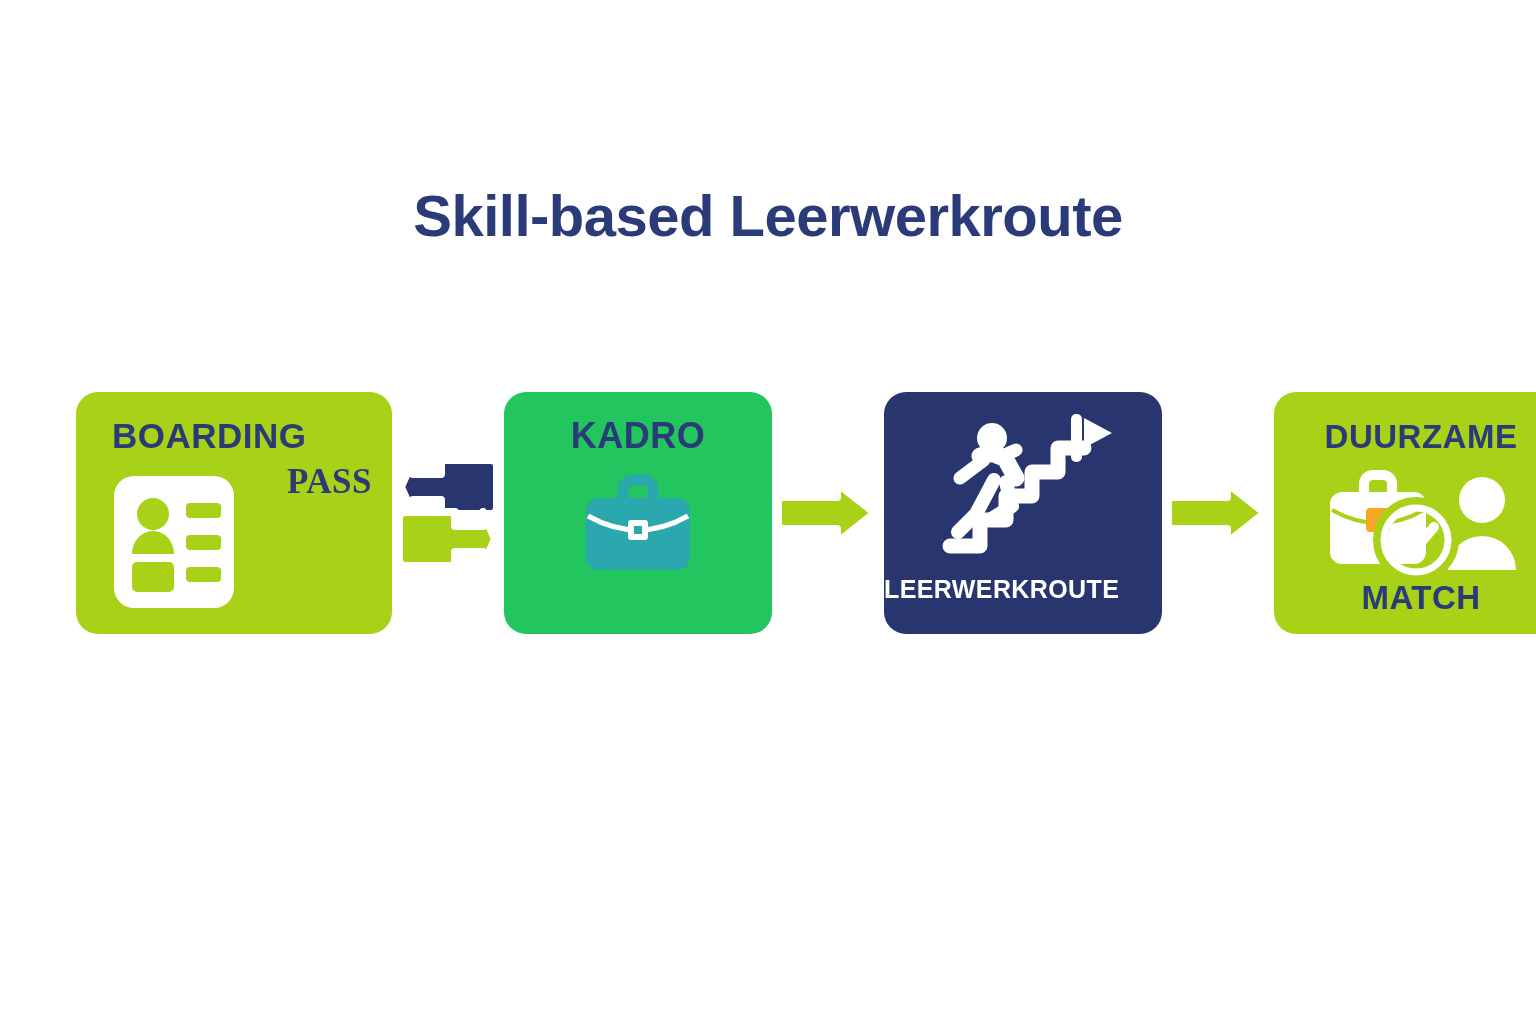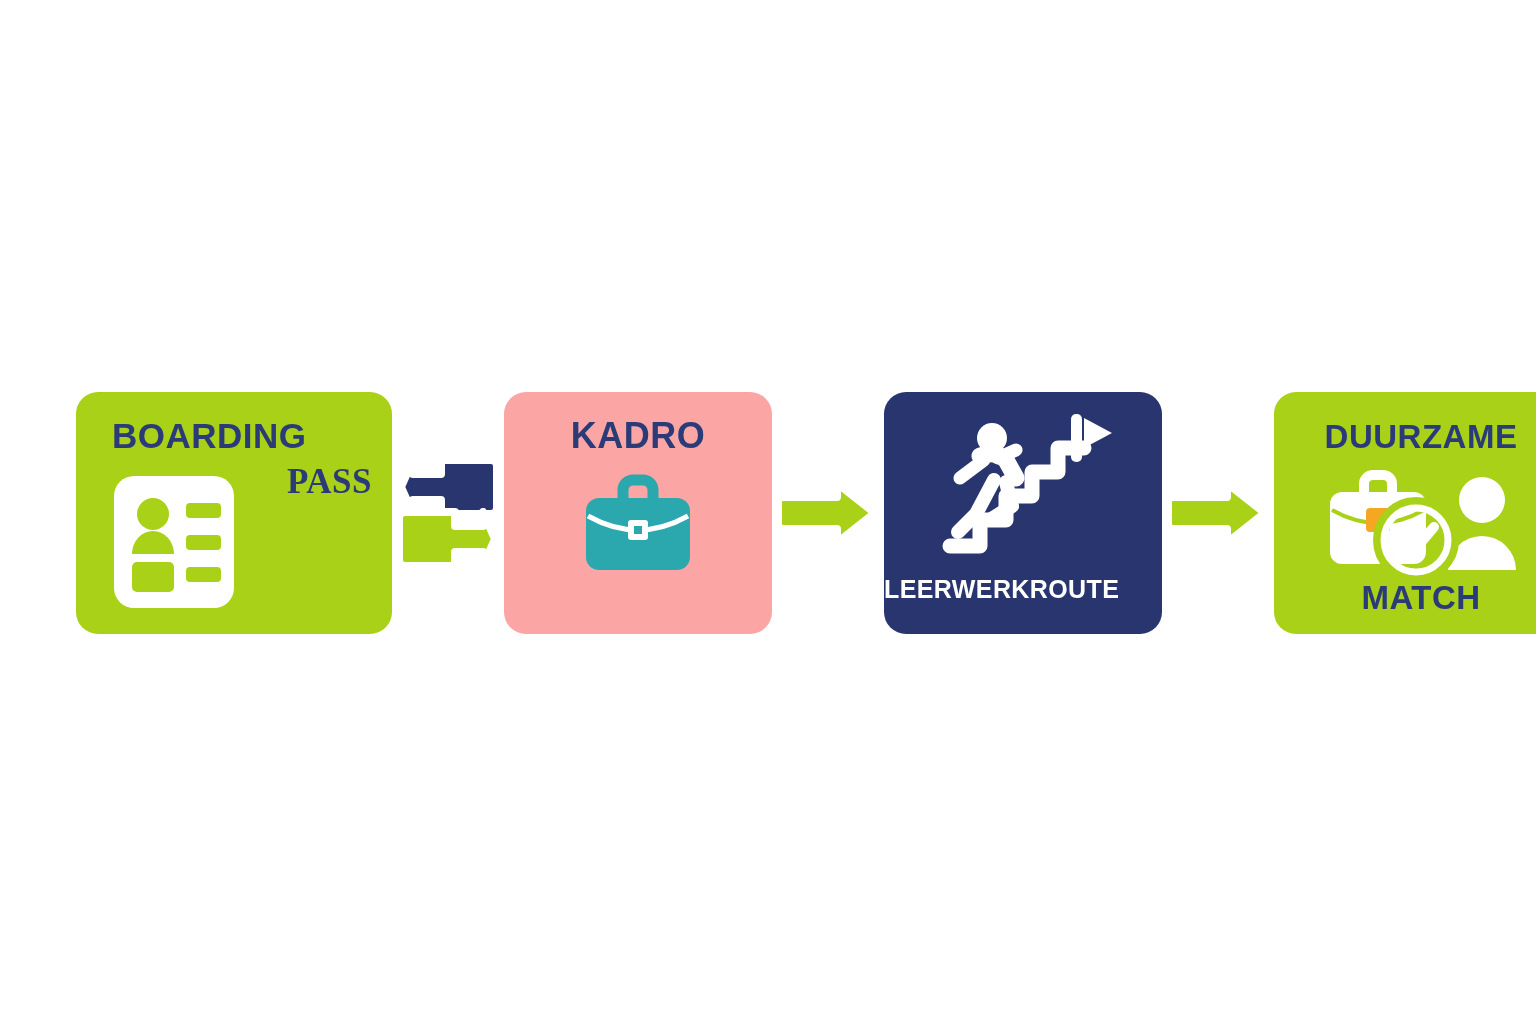--- a/index.html
+++ b/index.html
@@ -50,21 +50,21 @@
 
   .card {
     position: relative;
     height: 242px;
     border-radius: 22px;
     box-sizing: border-box;
     flex: 0 0 auto;
     overflow: visible;
   }
   .card-1 { width: 316px; background: #a9d117; }
-  .card-2 { width: 268px; background: #fca5a5; padding-left: 40px; }
+  .card-2 { width: 268px; background: #22c55e; padding-left: 40px; }
   .card-3 { width: 278px; background: #28356f; }
   .card-4 { width: 294px; background: #a9d117; }
 
   
   .card-label {
     position: absolute;
     font-weight: bold;
     letter-spacing: 0.5px;
     white-space: nowrap;
     line-height: 1;
@@ -130,20 +130,21 @@
   .conn-double { width: 112px; height: 126px; gap: 0px; }
   .conn-single { width: 112px; height: 72px; }
 
   .arrow-svg { display: block; }
 </style>
 </head>
 <body>
 
 <div class="canvas">
 
+  <div class="diagram-title">Skill-based Leerwerkroute</div>
 
   <div class="flow-row">
 
     <div class="card card-1">
       <div class="card-label c1-top">BOARDING</div>
       <div class="card-label c1-bot">PASS</div>
 
       <span class="icon-holder ic-1">
         <svg width="120" height="132" viewBox="0 0 120 132">
           <rect x="0" y="0" width="120" height="132" rx="20" ry="20" fill="#ffffff"></rect>

